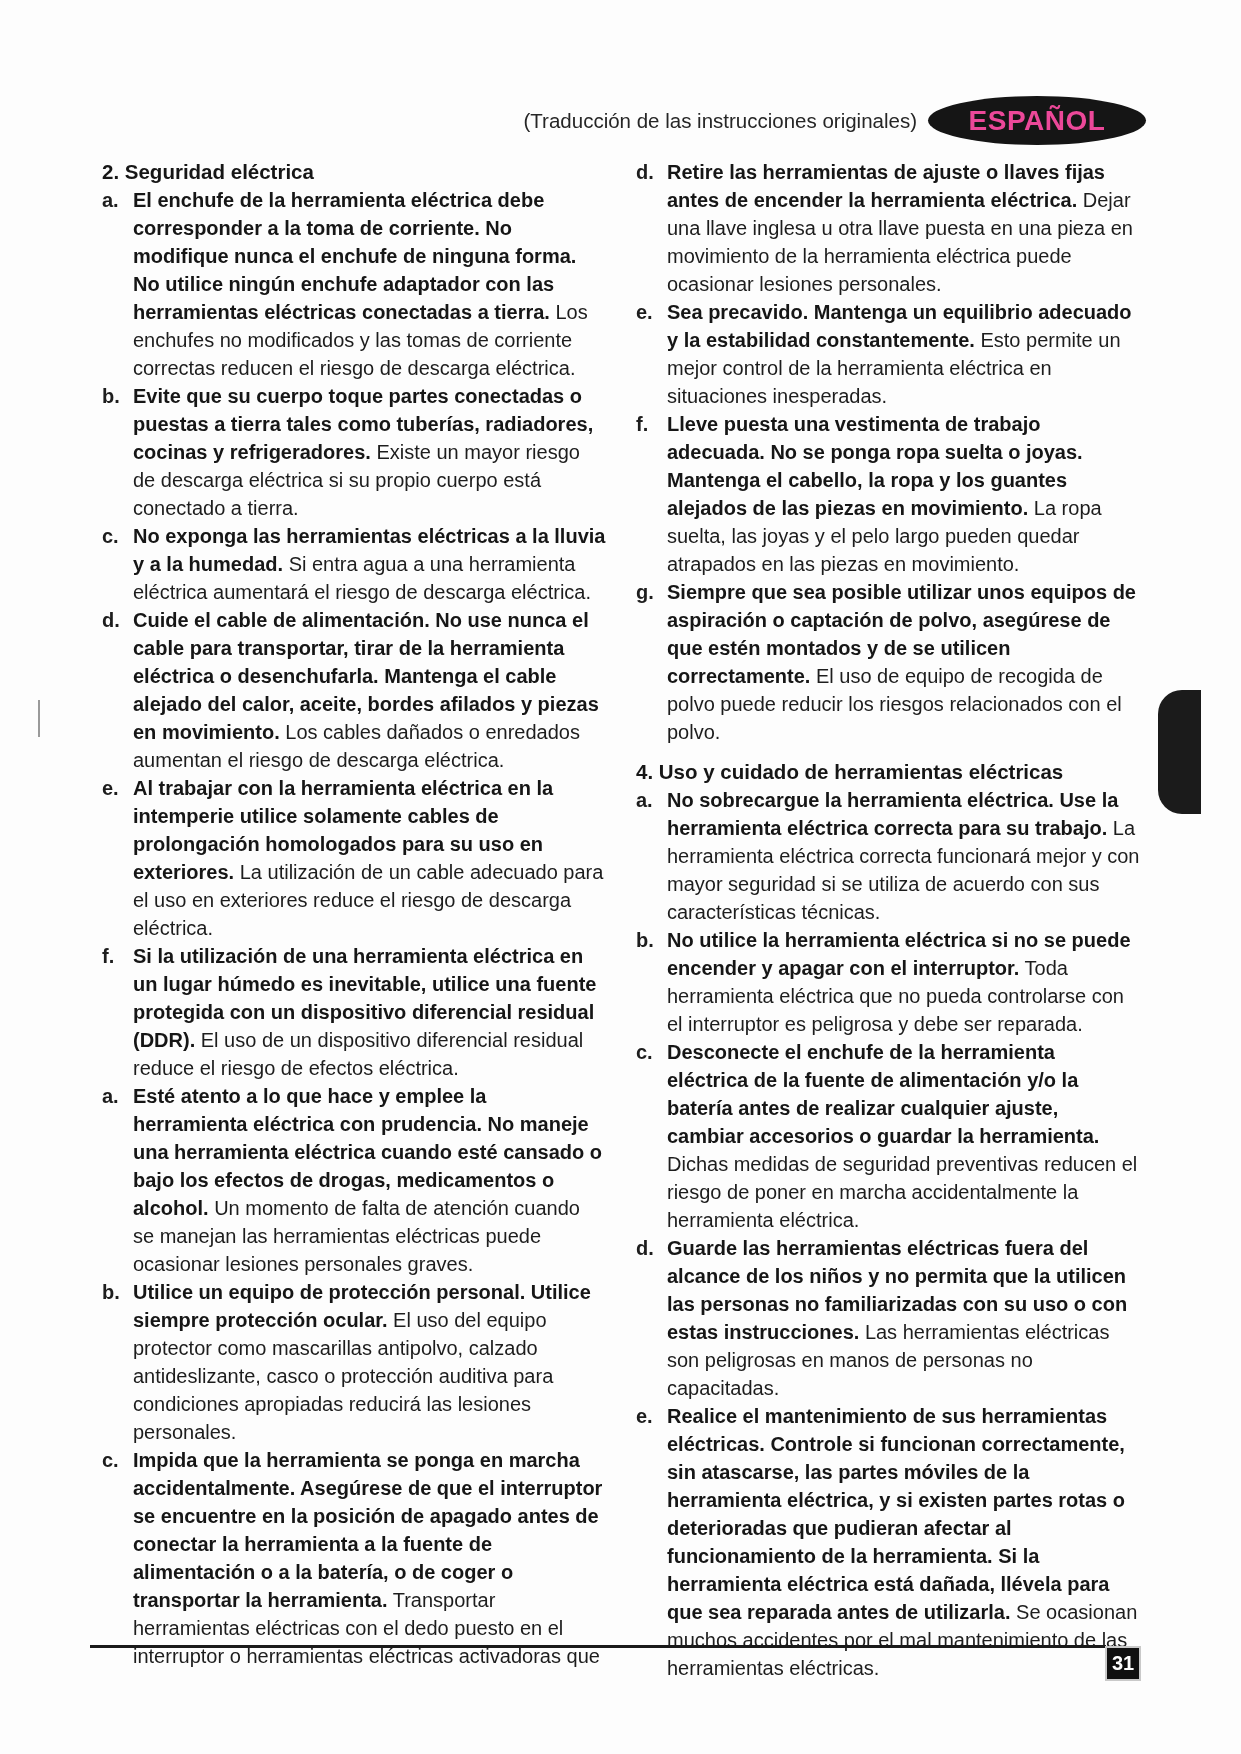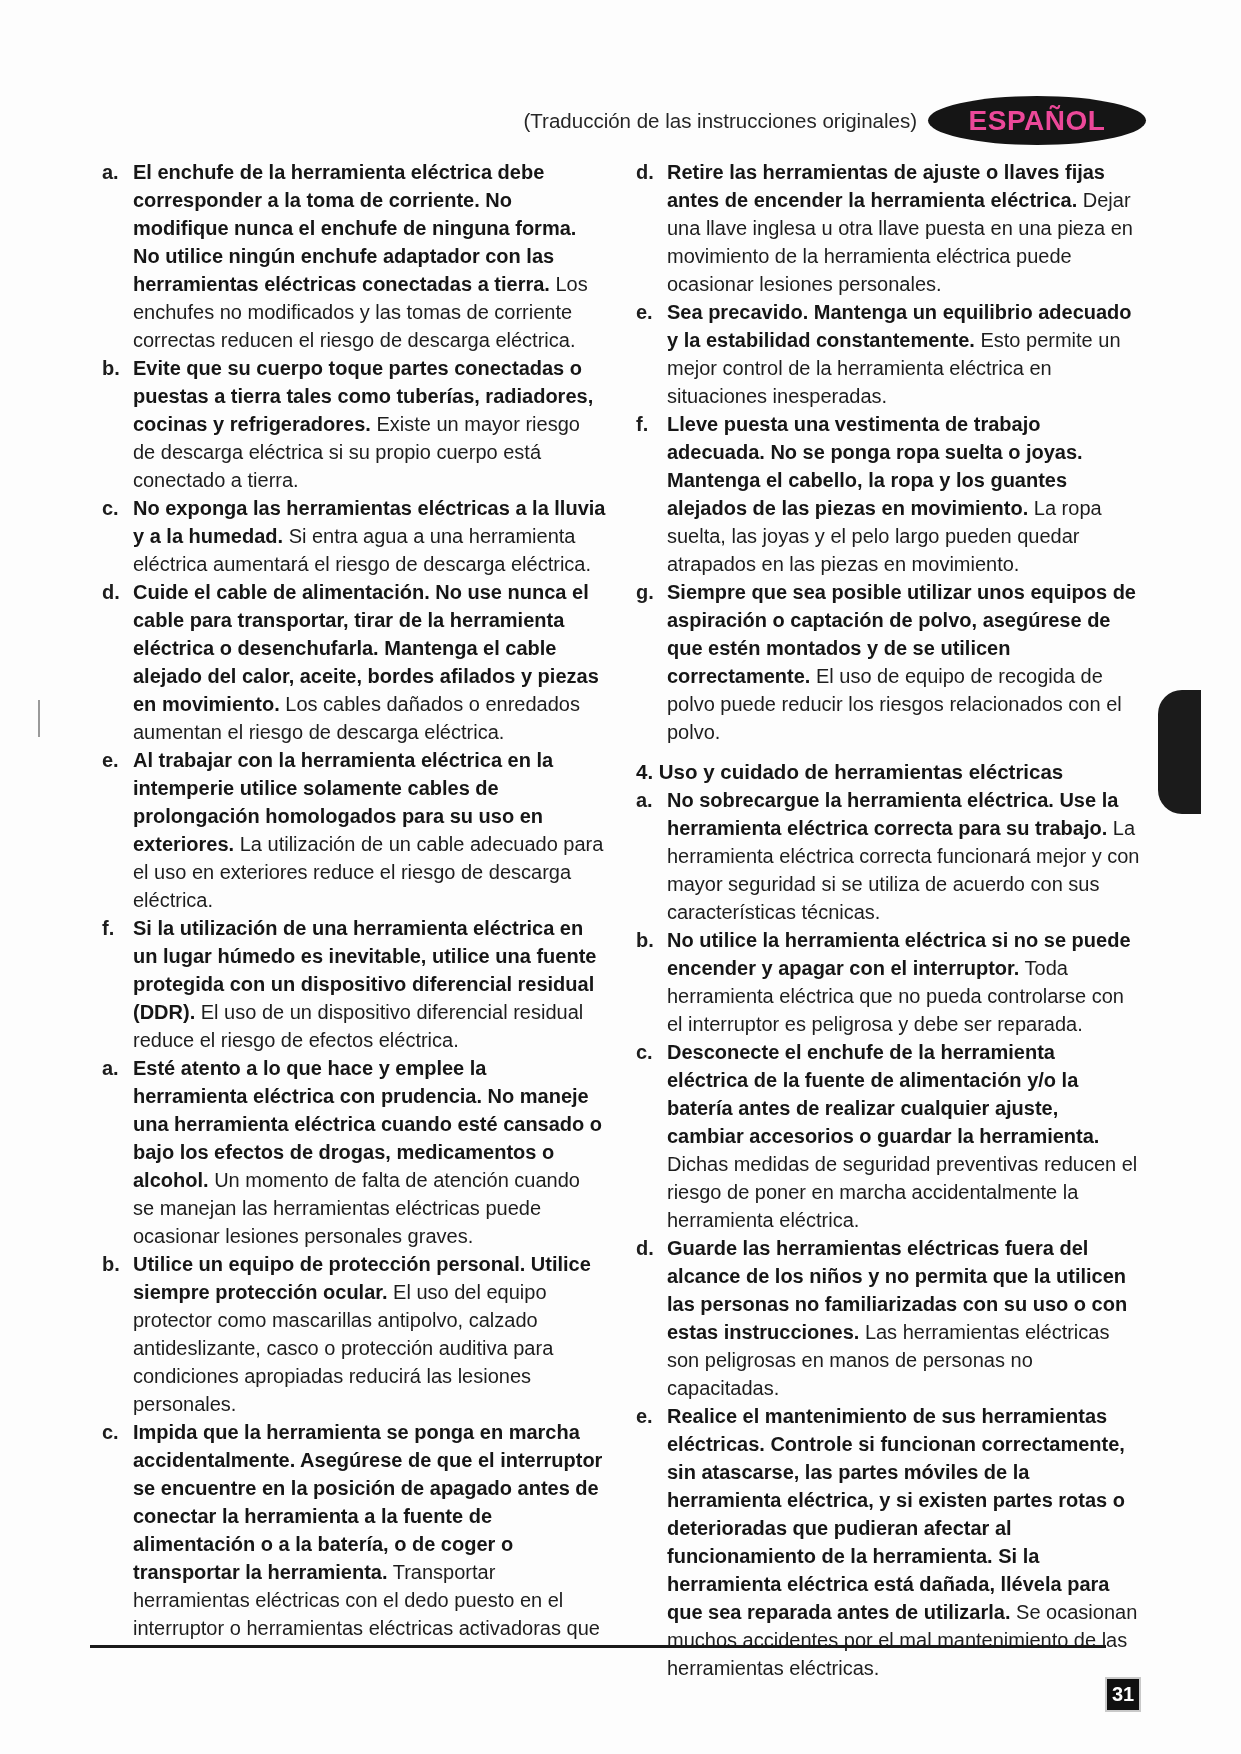--- a/index.html
+++ b/index.html
@@ -74,40 +74,41 @@
   }
   .page-number-badge {
     position: absolute;
     left: 1105px; top: 1646px;
     width: 32px; height: 31px;
     background: #101010;
     border: 2px solid #c9c9c9;
     box-sizing: content-box;
     color: #ffffff;
     font-size: 20px; font-weight: bold;
-    display: flex; align-items: center; justify-content: center; margin-top: 31px;
+    display: flex; align-items: center; justify-content: center;
   }
   
   .scan-artifact {
     position: absolute;
     left: 38px; top: 700px;
     width: 2px; height: 37px;
     background: #9a9a9a;
   }
 </style>
 </head>
 <body>
 
 <div class="header">
   <span class="translation-note">(Traducción de las instrucciones originales)</span>
   <span class="lang-badge">ESPAÑOL</span>
 </div>
 
 <div class="columns">
   <div class="col">
+      <p class="heading-block block">2.  Seguridad eléctrica</p>
       <div class="item block">
         <span class="marker">a.</span>
         <p><b>El enchufe de la herramienta eléctrica debe corresponder a la toma de corriente. No modifique nunca el enchufe de ninguna forma. No utilice ningún enchufe adaptador con las herramientas eléctricas conectadas a tierra.</b> <span>Los enchufes no modificados y las tomas de corriente correctas reducen el riesgo de descarga eléctrica.</span></p>
       </div>
       <div class="item block">
         <span class="marker">b.</span>
         <p><b>Evite que su cuerpo toque partes conectadas o puestas a tierra tales como tuberías, radiadores, cocinas y refrigeradores.</b> <span>Existe un mayor riesgo de descarga eléctrica si su propio cuerpo está conectado a tierra.</span></p>
       </div>
       <div class="item block">
         <span class="marker">c.</span>

